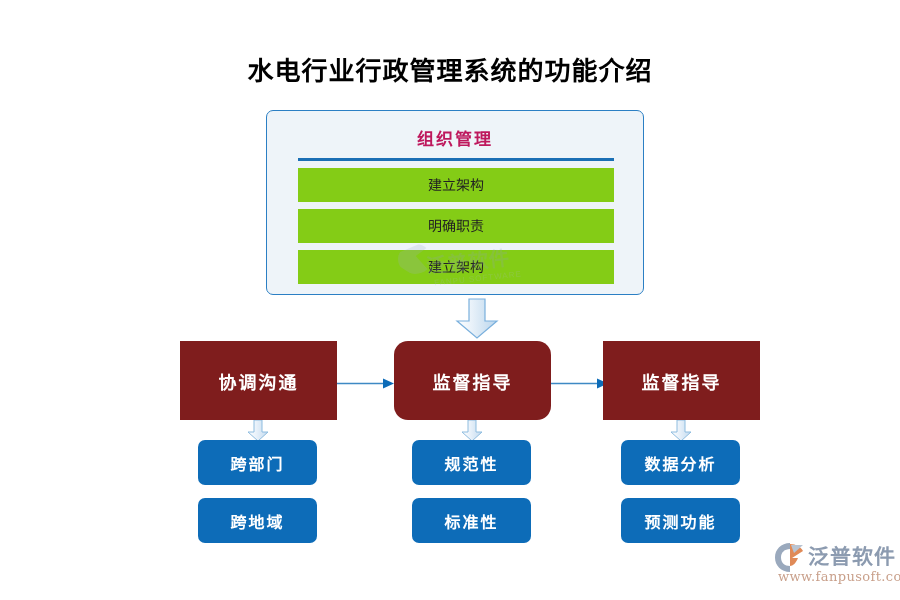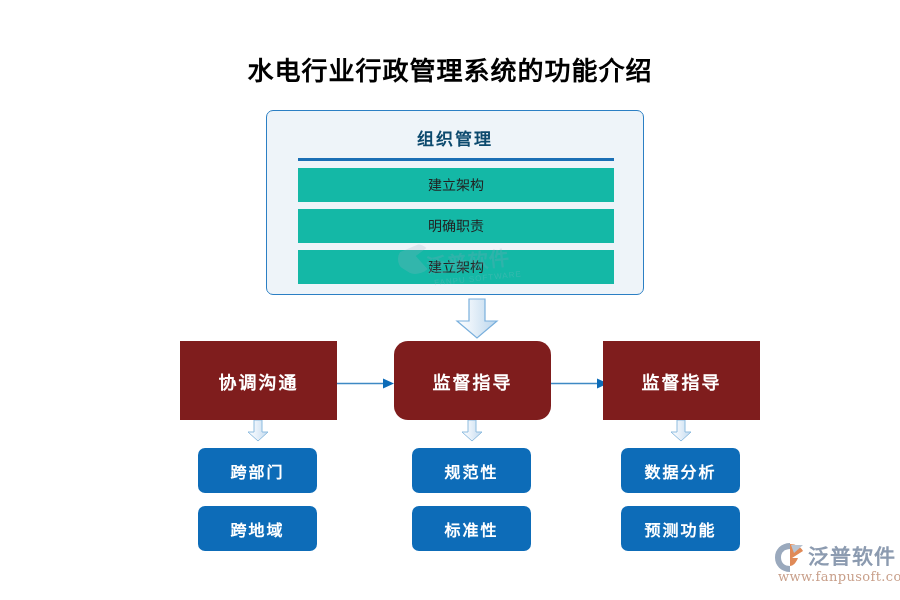--- a/index.html
+++ b/index.html
@@ -96,42 +96,42 @@
     z-index: 3;
   }
   .org-title {
     position: absolute;
     left: 0;
     top: 14px;
     width: 100%;
     text-align: center;
     font-size: 17px;
     font-weight: 700;
-    color: #0c4a6e;
+    color: #be185d;
     letter-spacing: 2px;
     font-family: "DejaVu Serif", "Liberation Serif", serif;
   }
   .org-divider {
     position: absolute;
     left: 31px;
     top: 47px;
     width: 316px;
     height: 2.5px;
     background: #1a6fb5;
   }
   .org-rows {
     position: absolute;
     left: 31px;
     top: 57px;
     width: 316px;
   }
   .org-row {
     height: 34px;
     line-height: 34px;
-    background: #14b8a6;
+    background: #84cc16;
     text-align: center;
     font-size: 14px;
     color: #222222;
     margin-bottom: 7px;
     font-family: "DejaVu Sans", "Liberation Sans", sans-serif;
     position: relative;
     z-index: 2;
   }
 
   
@@ -197,21 +197,20 @@
     border-radius: 7px;
     color: #ffffff;
     font-size: 16px;
     font-weight: 700;
     letter-spacing: 2px;
     display: flex;
     align-items: center;
     justify-content: center;
     font-family: "DejaVu Serif", "Liberation Serif", serif;
     z-index: 3;
-    margin-top: 8px;
   }
   .sub-box.col0 { left: 198px; }
   .sub-box.col1 { left: 412px; }
   .sub-box.col2 { left: 621px; }
   .sub-box.row0 { top: 440px; }
   .sub-box.row1 { top: 498px; }
 
   
   .brand {
     position: absolute;

